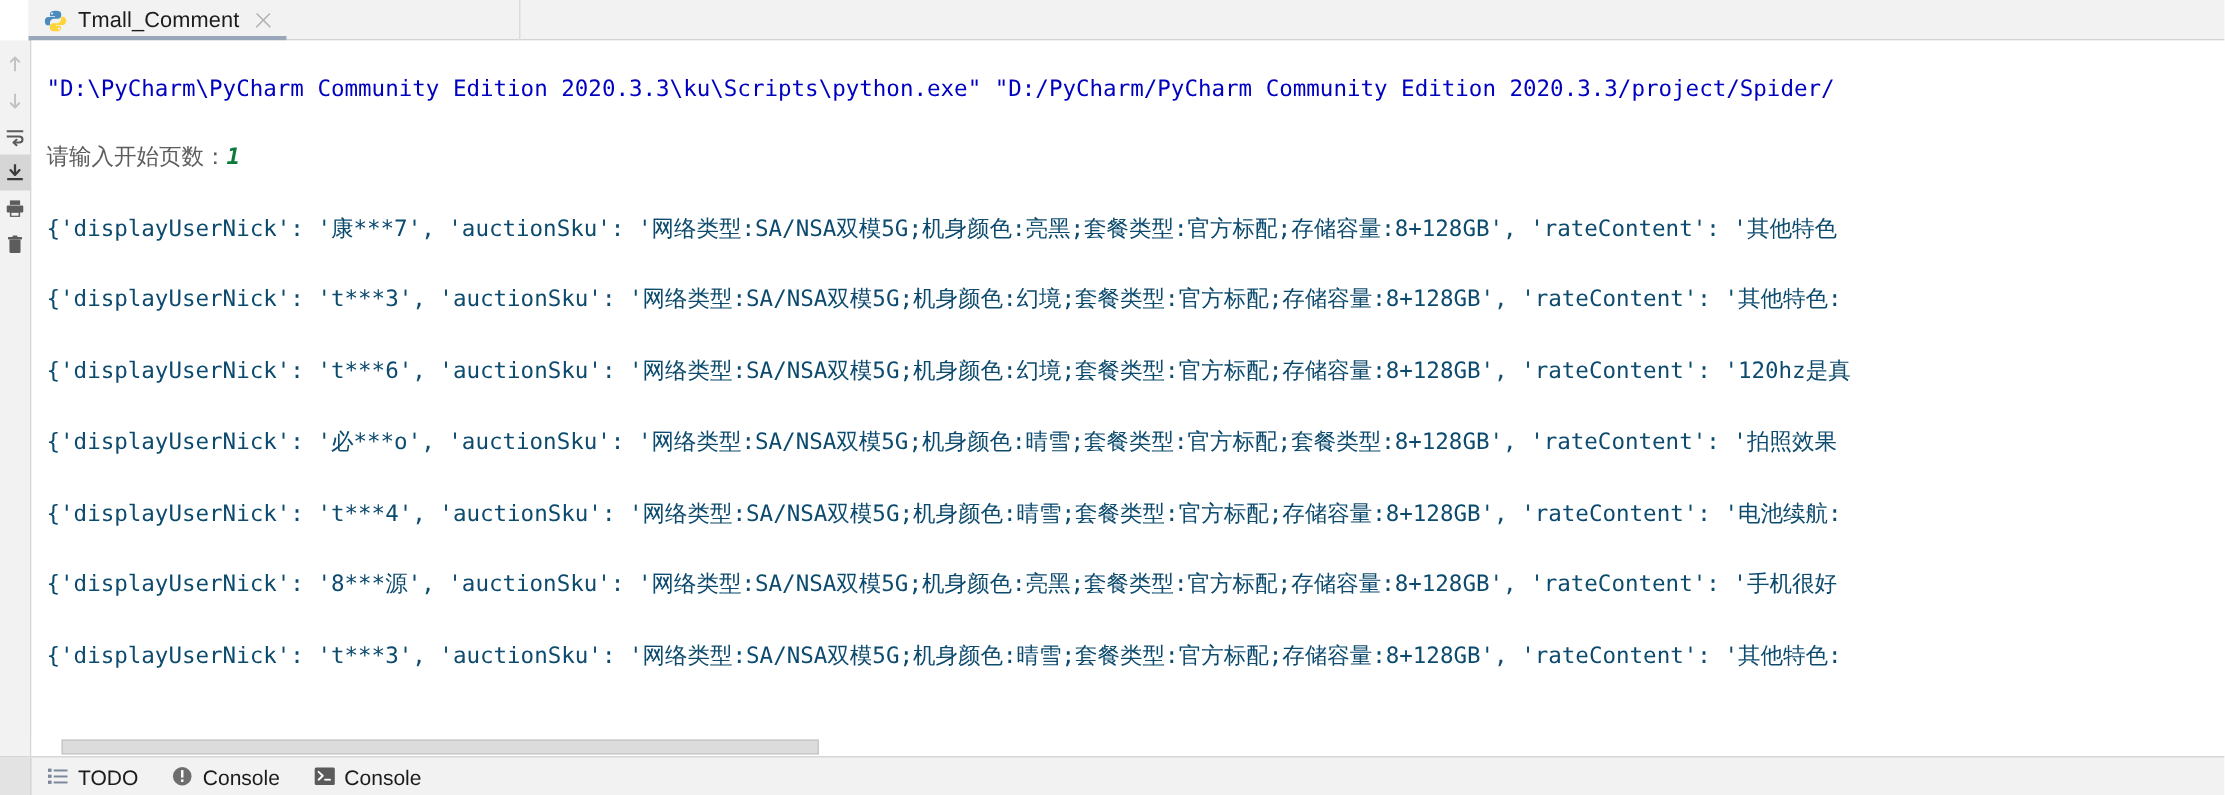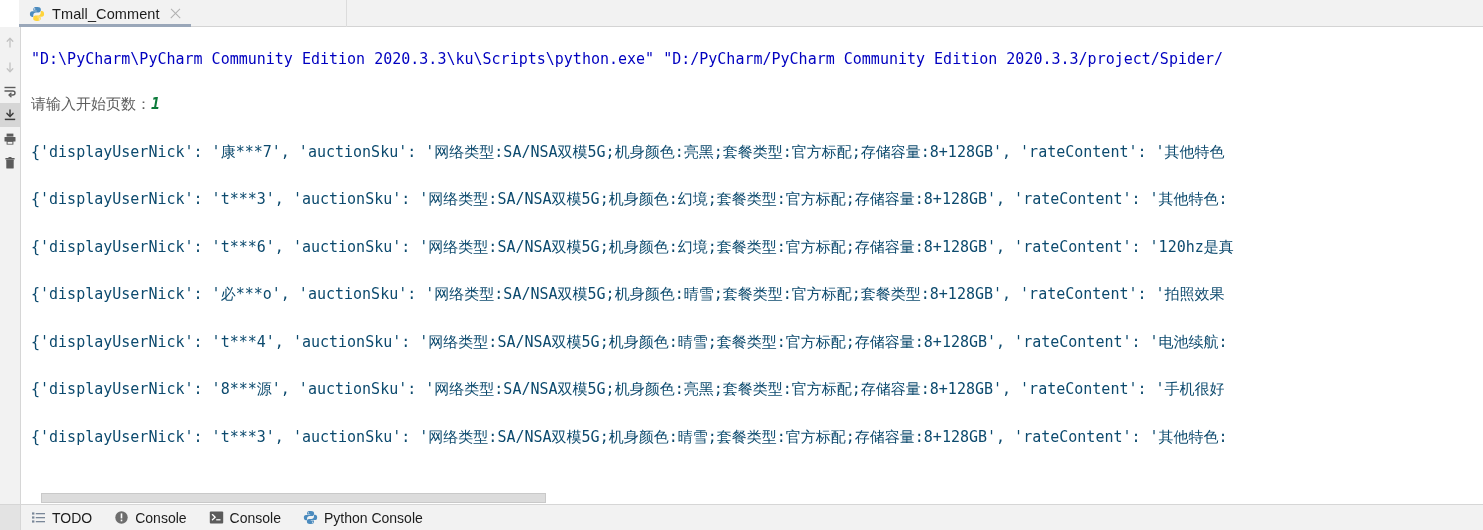--- a/index.html
+++ b/index.html
@@ -371,24 +371,15 @@
       <span class="twbtn-icon">
         <svg viewBox="0 0 15 15" width="15" height="15" aria-hidden="true">
           <rect x="0.8" y="1.6" width="13.4" height="11.8" rx="1" fill="#5b5b5b"></rect>
           <path d="M3.4 4.6l2.8 2.6-2.8 2.6" stroke="#ffffff" stroke-width="1.3" fill="none" stroke-linecap="round" stroke-linejoin="round"></path>
           <rect x="7.2" y="9.2" width="4.3" height="1.2" fill="#ffffff"></rect>
         </svg>
       </span>
       <span class="twbtn-label">Console</span>
     </div>
 
-    <div class="twbtn">
-      <span class="twbtn-icon">
-        <svg viewBox="0 0 16 16" width="15" height="15" aria-hidden="true">
-          <path d="M7.6 1.1c-1.9 0-3.3.6-3.3 2.1v1.6h3.4v.5H3.1C1.7 5.3.9 6.4.9 8.1c0 1.7.8 2.8 2.2 2.8h1.2V9.1c0-1.4 1.2-2.6 2.7-2.6h2.6c1.2 0 2.2-1 2.2-2.2V3.2c0-1.3-1.3-2.1-3.2-2.1h-1zm-1.9 1.2c.4 0 .7.3.7.7s-.3.7-.7.7-.7-.3-.7-.7.3-.7.7-.7z" fill="#4b8bbe"></path>
-          <path d="M8.4 14.9c1.9 0 3.3-.6 3.3-2.1v-1.6H8.3v-.5h4.6c1.4 0 2.2-1.1 2.2-2.8 0-1.7-.8-2.8-2.2-2.8h-1.2v1.8c0 1.4-1.2 2.6-2.7 2.6H6.4c-1.2 0-2.2 1-2.2 2.2v1.1c0 1.3 1.3 2.1 3.2 2.1h1zm1.9-1.2c-.4 0-.7-.3-.7-.7s.3-.7.7-.7.7.3.7.7-.3.7-.7.7z" fill="#4b8bbe"></path>
-        </svg>
-      </span>
-      <span class="twbtn-label">Python Console</span>
-    </div>
   </div>
 
 </div>
 
 </body></html>

